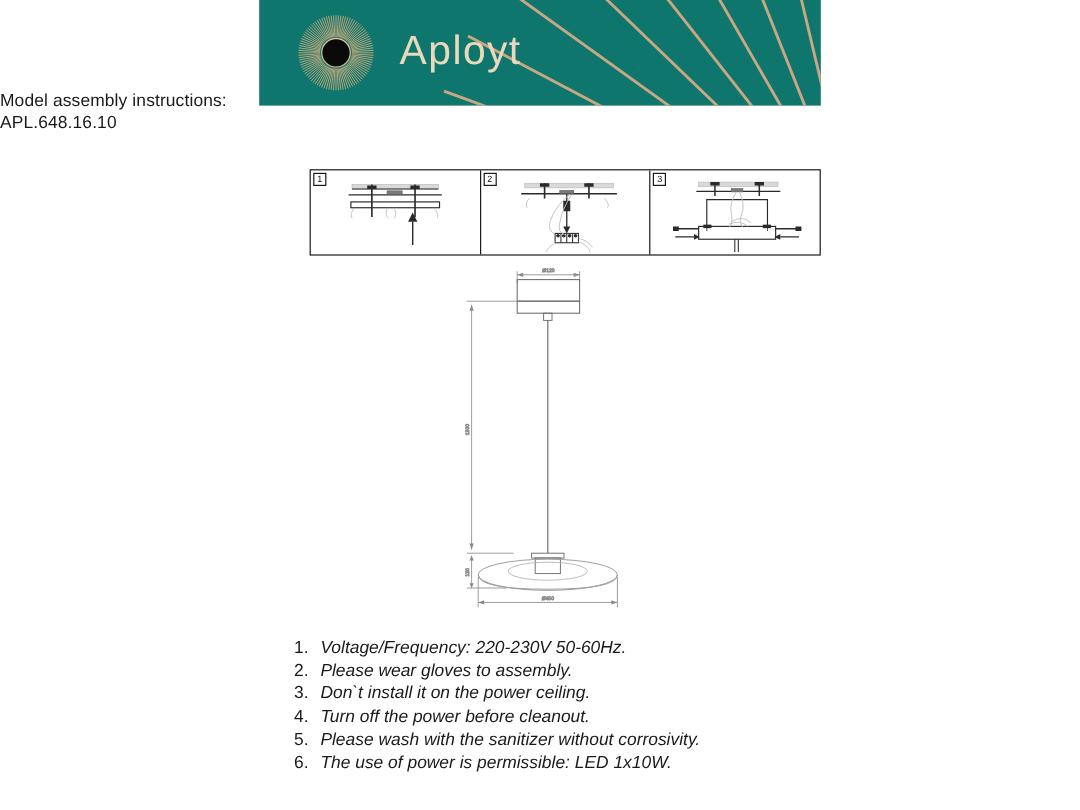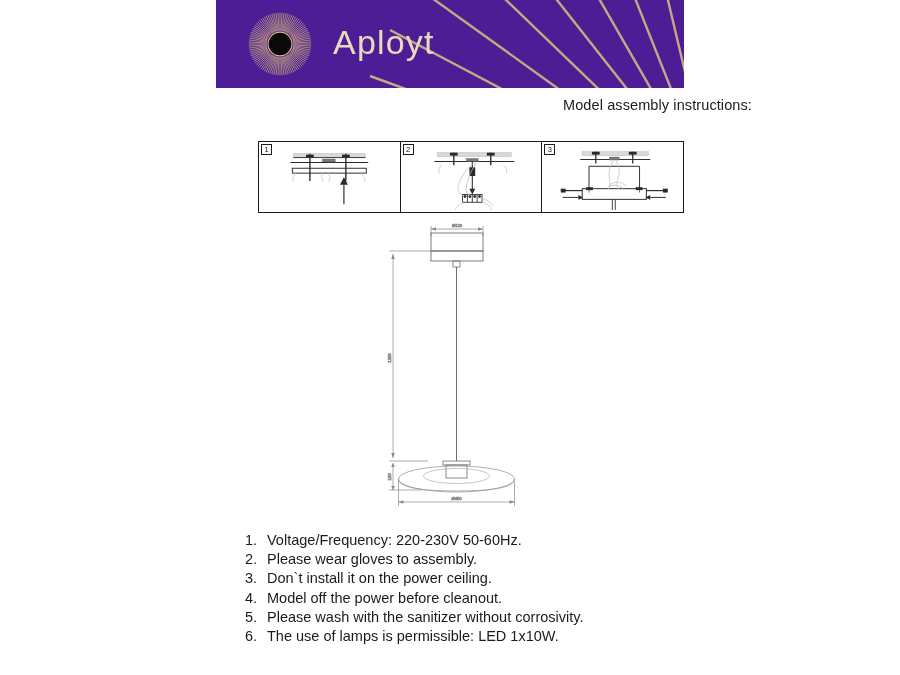--- a/index.html
+++ b/index.html
@@ -8,37 +8,37 @@
     background:#ffffff;
     font-family:"Liberation Sans", sans-serif;
     color:#1a1a1a;
     overflow:hidden;
     position:relative;
   }
 
   
   .banner{
     position:absolute;left:216px;top:0;width:468px;height:88px;
-    background:#4c1d95;overflow:hidden;
+    background:#0f766e;overflow:hidden;
   }
   .banner-rays{position:absolute;right:-40px;top:-120px;width:360px;height:330px;}
   .logo-mark{
     position:absolute;left:30px;top:10px;width:68px;height:68px;
   }
   .brand-name{
     position:absolute;left:117px;top:17px;
     font-family:"Liberation Sans", sans-serif;
     font-size:34px;letter-spacing:1.2px;
     color:#e8d9bd;font-weight:400;
     line-height:50px;
   }
 
   
   .title-block{
-    position:absolute;left:0;top:96px;width:752px;text-align:right;
+    position:absolute;left:0;top:75px;width:752px;text-align:left;
   }
   .title-line1{font-size:14.5px;color:#1a1a1a;line-height:19px;letter-spacing:.1px;}
   .title-line2{font-size:14.5px;color:#1a1a1a;line-height:19px;letter-spacing:.1px;}
 
   
   .steps{
     position:absolute;left:258px;top:141px;width:426px;height:72px;
     display:flex;border:1px solid #1a1a1a;box-sizing:border-box;background:#fff;
   }
   .step{position:relative;flex:1 1 0;box-sizing:border-box;}
@@ -59,21 +59,21 @@
 
   
   .notes{
     position:absolute;left:245px;top:531px;width:470px;
   }
   .note-row{
     display:flex;align-items:baseline;
     font-size:14.5px;line-height:19.2px;color:#1a1a1a;
   }
   .note-num{width:22px;flex:0 0 22px;}
-  .note-text{flex:1 1 auto;}
+  .note-text{flex:1 1 auto;font-style:italic;}
 </style>
 </head>
 <body>
 
 <div class="banner">
 
   <svg class="banner-rays" viewBox="0 0 360 330" preserveAspectRatio="none">
     <g stroke="#c8a882" stroke-width="2.4" fill="none" stroke-linecap="butt">
       <line x1="352" y1="322" x2="-20" y2="300"></line>
       <line x1="352" y1="322" x2="-10" y2="246"></line>
@@ -190,20 +190,21 @@
         <line x1="69.46" y1="48.72" x2="95.90" y2="46.99"></line>
       </g>
     <circle cx="50" cy="50" r="17.5" fill="#0a0a0a" stroke="#d8b887" stroke-width="1.6"></circle>
   </svg>
 
   <div class="brand-name">Aployt</div>
 </div>
 
 <div class="title-block">
   <div class="title-line1">Model assembly instructions:</div>
+  <div class="title-line2">APL.648.16.10</div>
 </div>
 
 <div class="steps">
 
   <div class="step">
     <div class="step-num">1</div>
     <svg class="step-svg" viewBox="0 0 142 72">
       <g stroke="#2a2a2a" fill="none" stroke-width="0.8">
 
         <rect x="34" y="12" width="74" height="4" fill="#d9d9d9" stroke="#b5b5b5" stroke-width="0.5"></rect>
@@ -373,23 +374,23 @@
   <div class="note-row">
     <span class="note-num">2.</span>
     <span class="note-text">Please wear gloves to assembly.</span>
   </div>
   <div class="note-row">
     <span class="note-num">3.</span>
     <span class="note-text">Don`t install it on the power ceiling.</span>
   </div>
   <div class="note-row">
     <span class="note-num">4.</span>
-    <span class="note-text">Model off the power before cleanout.</span>
+    <span class="note-text">Turn off the power before cleanout.</span>
   </div>
   <div class="note-row">
     <span class="note-num">5.</span>
     <span class="note-text">Please wash with the sanitizer without corrosivity.</span>
   </div>
   <div class="note-row">
     <span class="note-num">6.</span>
-    <span class="note-text">The use of lamps is permissible: LED 1x10W.</span>
+    <span class="note-text">The use of power is permissible: LED 1x10W.</span>
   </div>
 </div>
 
 </body></html>

